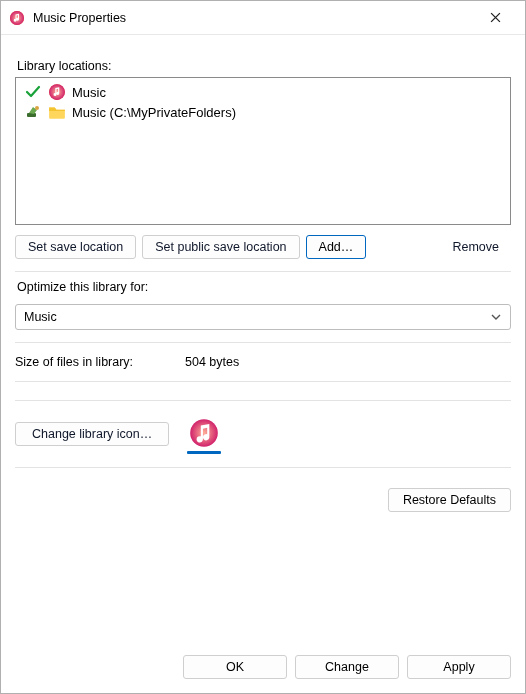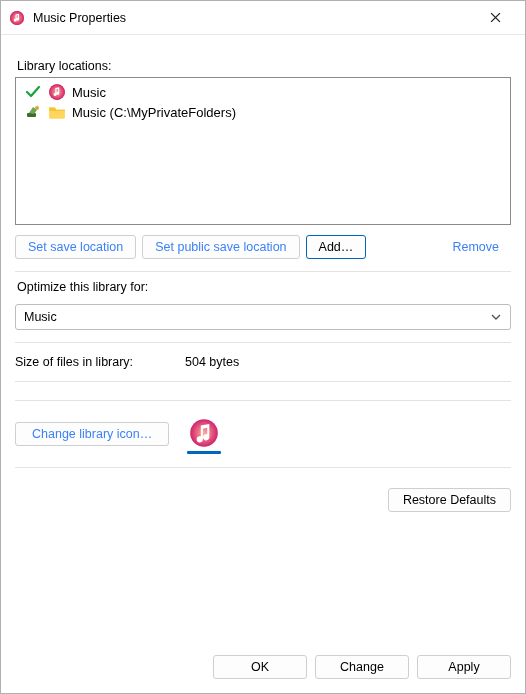--- a/index.html
+++ b/index.html
@@ -46,21 +46,21 @@
   }
   .status-slot { width: 18px; display:flex; justify-content:center; }
   .lib-icon { width: 18px; height: 18px; display:flex; align-items:center; justify-content:center; }
 
   .btn-row { display: flex; gap: 6px; margin-top: 10px; }
   .btn {
     height: 24px; font-size: 12.5px; padding: 0 12px;
     border: 1px solid #cfcfcf; background: #fdfdfd;
     border-radius: 3px; cursor: pointer; display:flex; align-items:center; justify-content:center;
   }
-  .btn.disabled { color: #3b82f6; }
+  .btn.disabled { color: #0f172a; }
   .btn.focus { border-color: #0067c0; color: #000; }
   .spacer { flex: 1; }
 
   .divider { border: none; border-top: 1px solid #e3e3e3; margin: 12px 0 6px 0; }
 
   .field-row { display: flex; align-items: center; font-size: 12.5px; margin-top: 6px; }
   .field-label { width: 170px; }
   .field-value { }
 
   .select {
@@ -81,21 +81,21 @@
   .cb.checked svg { display:block; }
   .cb svg { display:none; width: 11px; height: 11px; }
 
   .change-icon-row { display:flex; align-items:center; gap: 18px; margin-top: 10px; }
   .big-icon { width: 34px; height: 34px; position: relative; }
   .big-icon .underline { position:absolute; bottom:-3px; left:0; width:34px; height:3px; background:#0067c0; border-radius:1px; }
 
   .footer-row-top { display:flex; justify-content:flex-end; margin-top: 14px; }
   .footer-row-bottom { display:flex; justify-content:flex-end; gap: 8px; padding: 10px 14px 14px 0; }
   .dlg-btn {
-    width: 94px; height: 24px; font-size: 12.5px;
+    width: 104px; height: 24px; font-size: 12.5px;
     border: 1px solid #cfcfcf; background: #fdfdfd;
     border-radius: 3px; cursor: pointer;
   }
   .restore-btn { width: auto; padding: 0 14px; }
 
   
 </style>
 </head>
 <body>
 

